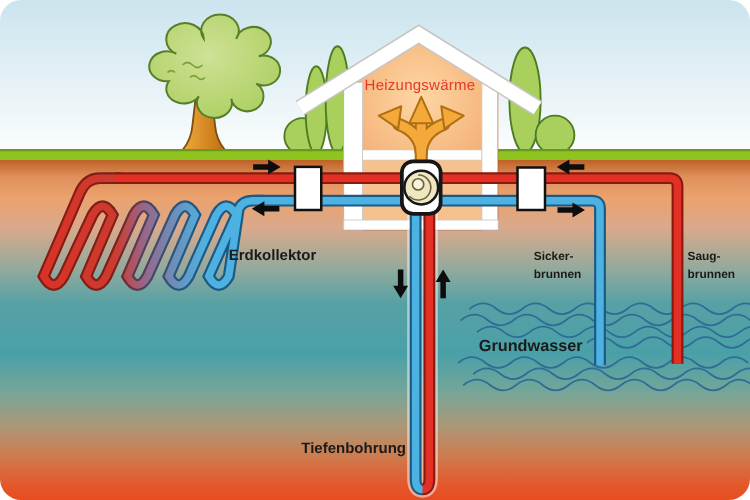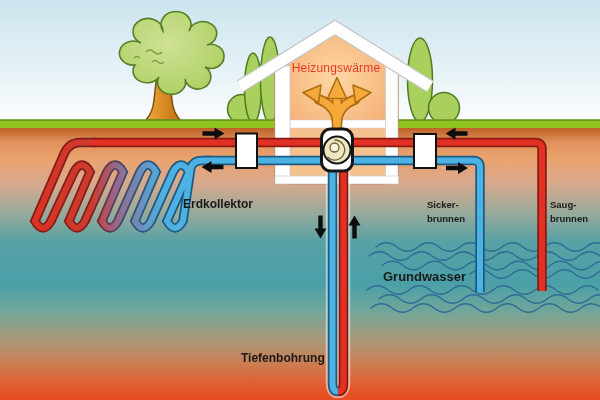--- a/index.html
+++ b/index.html
@@ -1,16 +1,16 @@
 <!DOCTYPE html>
 <html><head>
 <meta charset="utf-8">
 <style>
   html,body{margin:0;padding:0;background:#ffffff;}
-  .stage{position:relative;width:600px;height:400px;overflow:hidden;font-family:"Liberation Sans",sans-serif;}
+  .stage{position:relative;width:600px;height:400px;overflow:hidden;font-family:"Liberation Sans",sans-serif;border-radius:17px;}
   .stage svg{position:absolute;left:0;top:0;}
   text{font-family:"Liberation Sans",sans-serif;}
   .lbl{font-weight:bold;fill:#1a1a1a;}
   .lbl-md{font-size:12px;}
   .lbl-lg{font-size:13px;}
   .lbl-sm{font-size:9.5px;}
   .lbl-heat{font-size:12px;font-weight:normal;fill:#e5392a;letter-spacing:.2px;}
 </style>
 </head>
 <body>

